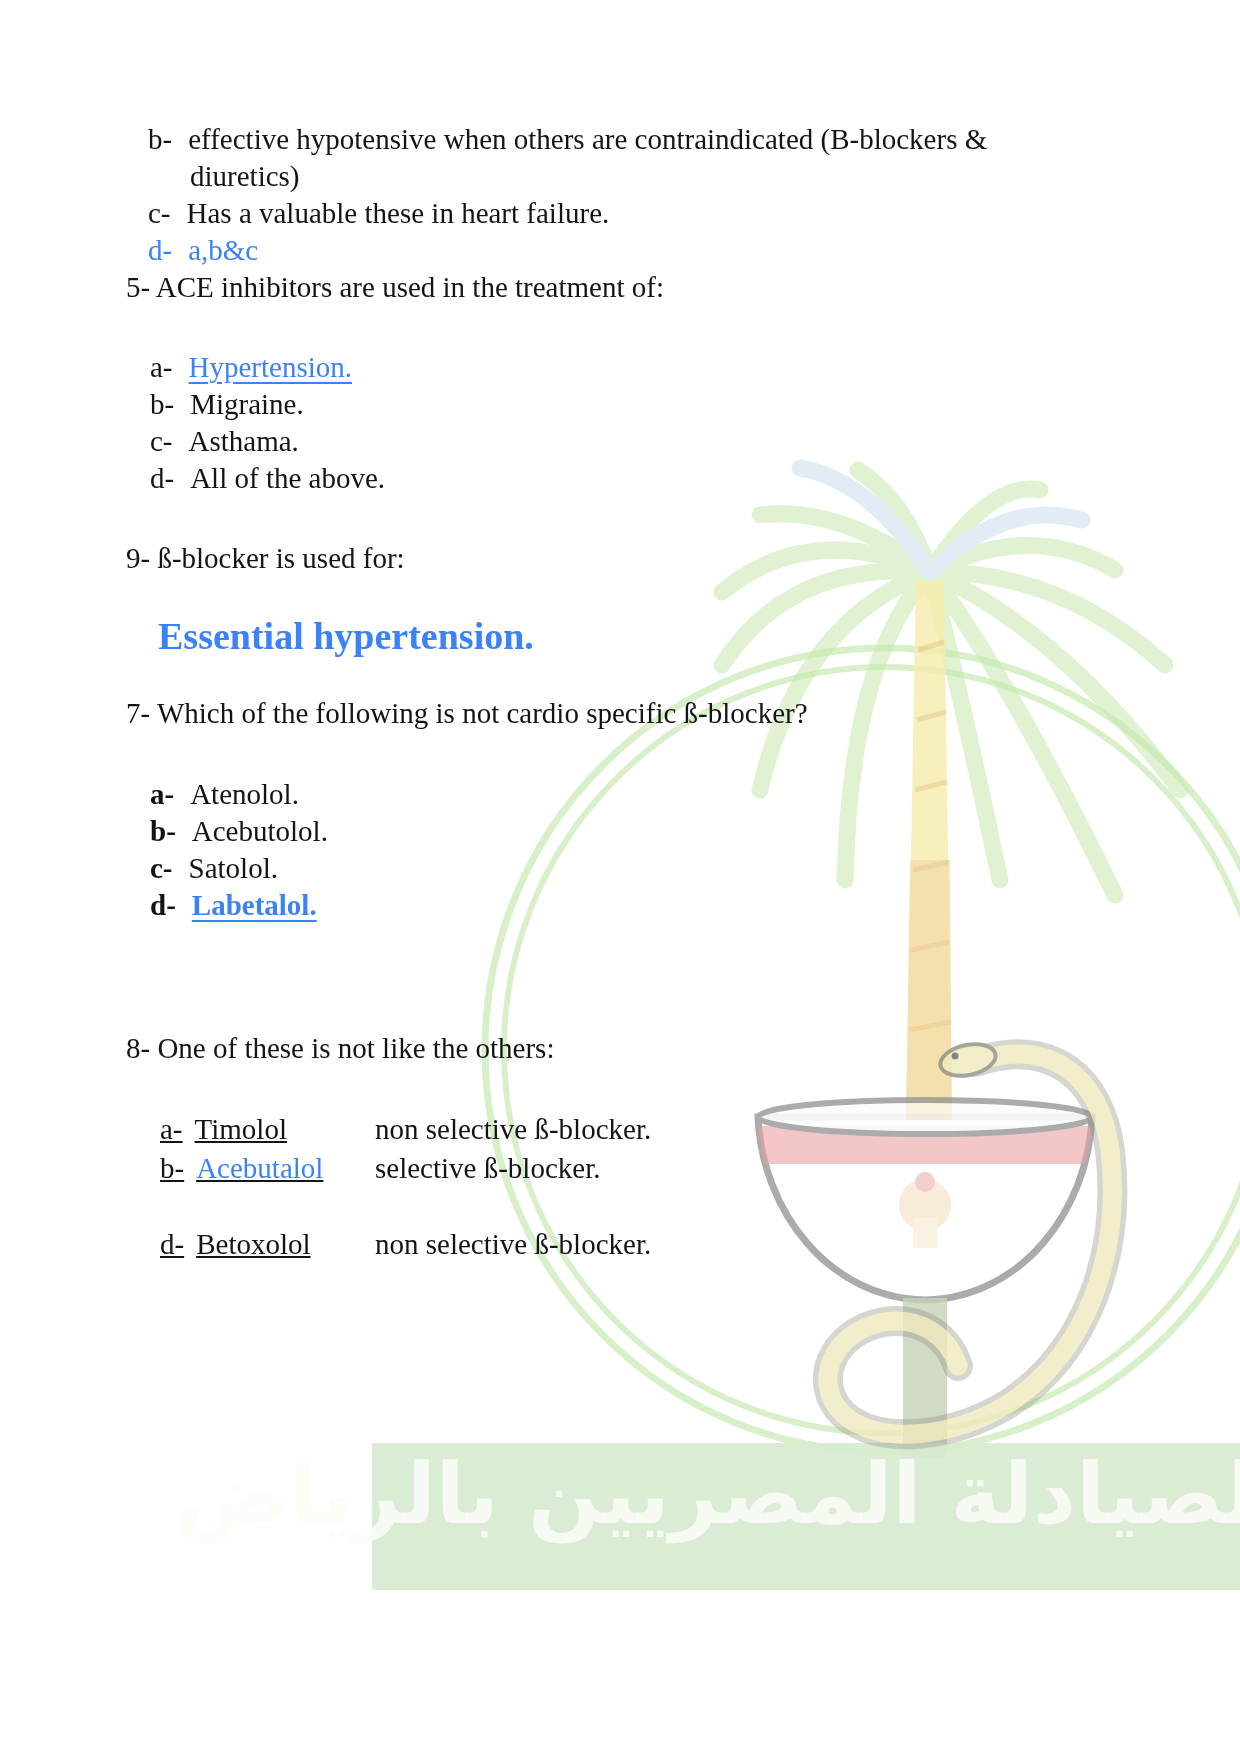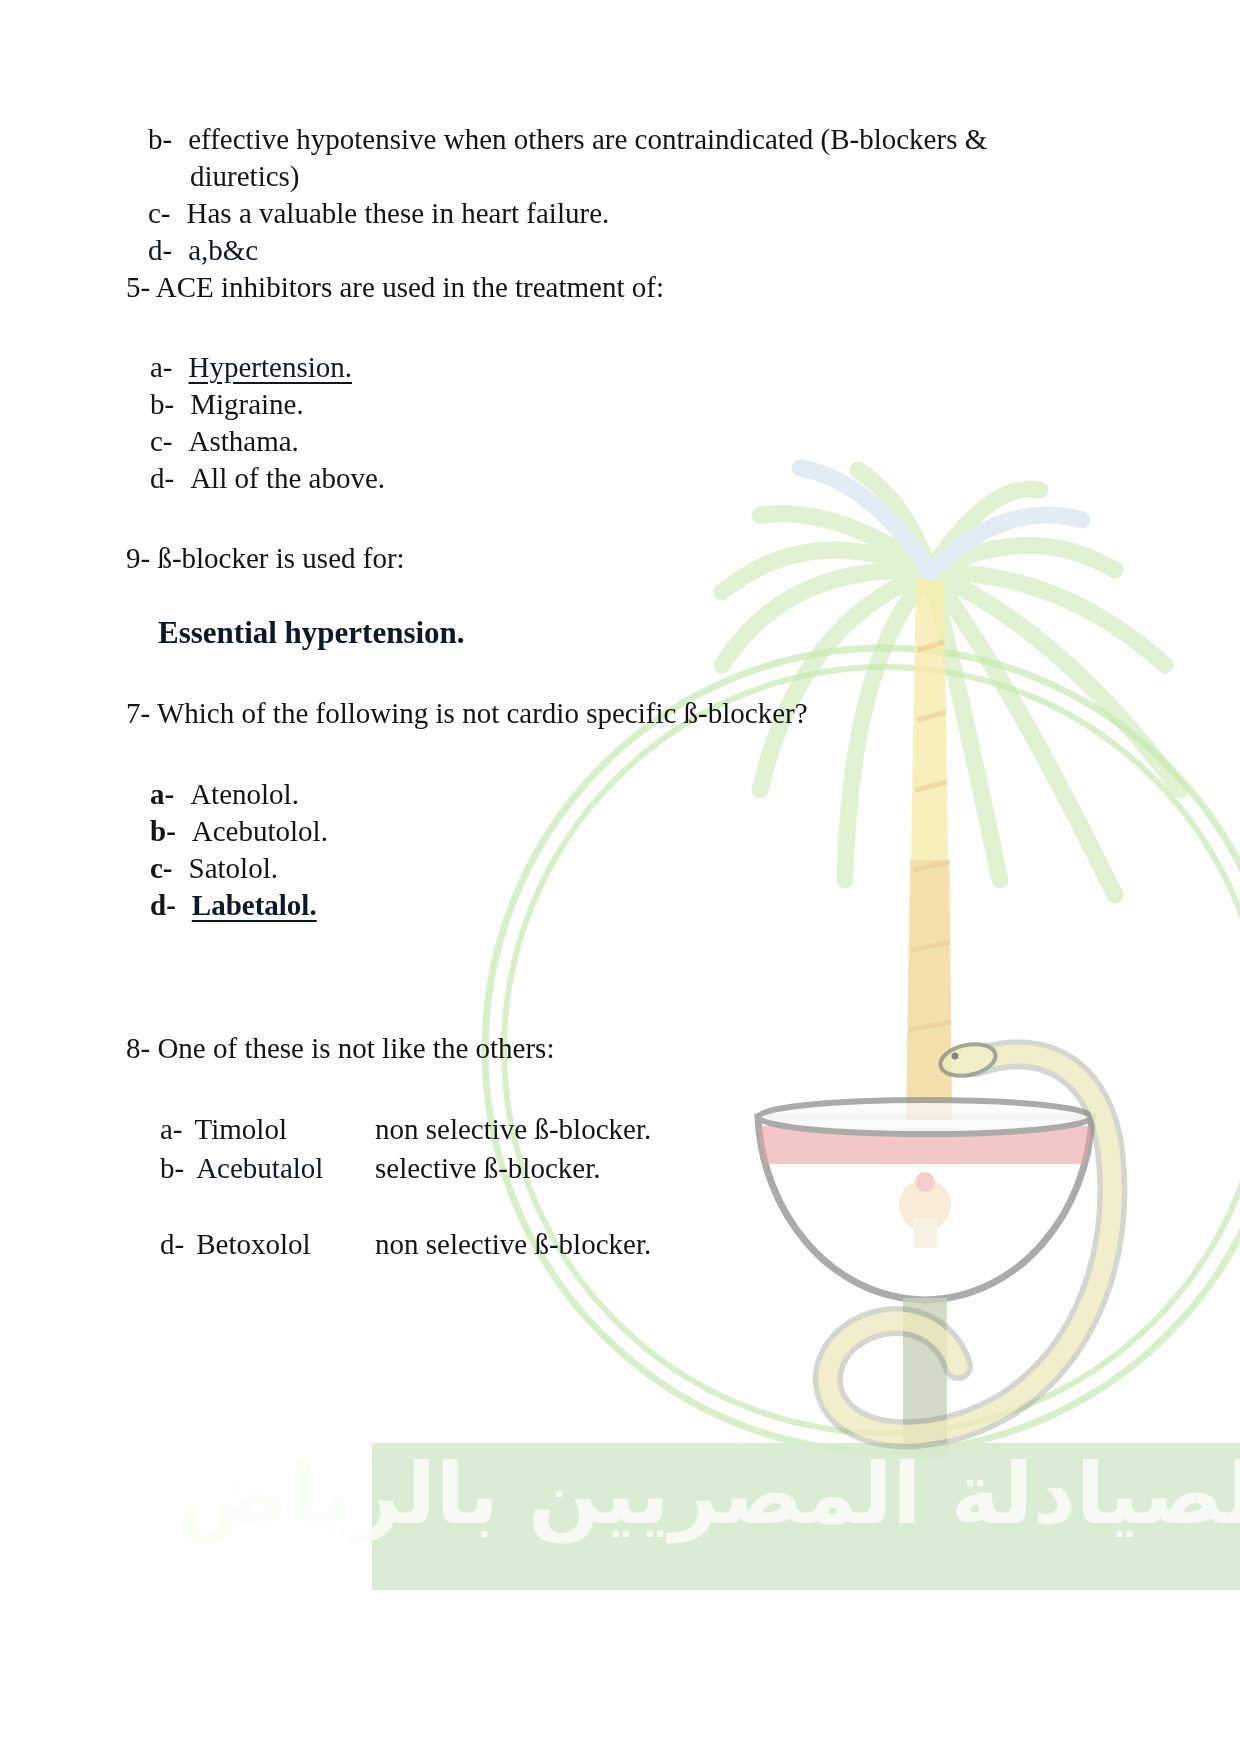--- a/index.html
+++ b/index.html
@@ -14,25 +14,25 @@
   .wm{position:absolute;left:0;top:0;z-index:0;}
   .line{
     position:absolute;
     white-space:nowrap;
     font:29px/1.15 "Liberation Serif",serif;
     color:#141414;
     z-index:3;
   }
   .lbl{margin-right:16px;}
   .lbl2{margin-right:12px;}
-  .red{color:#0f172a;text-align:center;}
+  .red{color:#3b82f6;text-align:center;}
   .b{font-weight:bold;}
   .u{text-decoration:underline;text-decoration-thickness:2px;text-underline-offset:5px;}
-  .ans{font-size:31px;font-weight:bold;}
-  .q8l{display:inline-block;width:215px;}
+  .ans{font-size:38px;font-weight:bold;}
+  .q8l{display:inline-block;width:215px;text-decoration:underline;}
   .arabic{
     position:absolute;
     right:-45px;top:1442px;
     direction:rtl;
     white-space:nowrap;
     font:bold 84px/1.25 "DejaVu Sans",sans-serif;
     color:rgba(250,253,247,0.85);
     letter-spacing:1px;
     z-index:1;
   }

